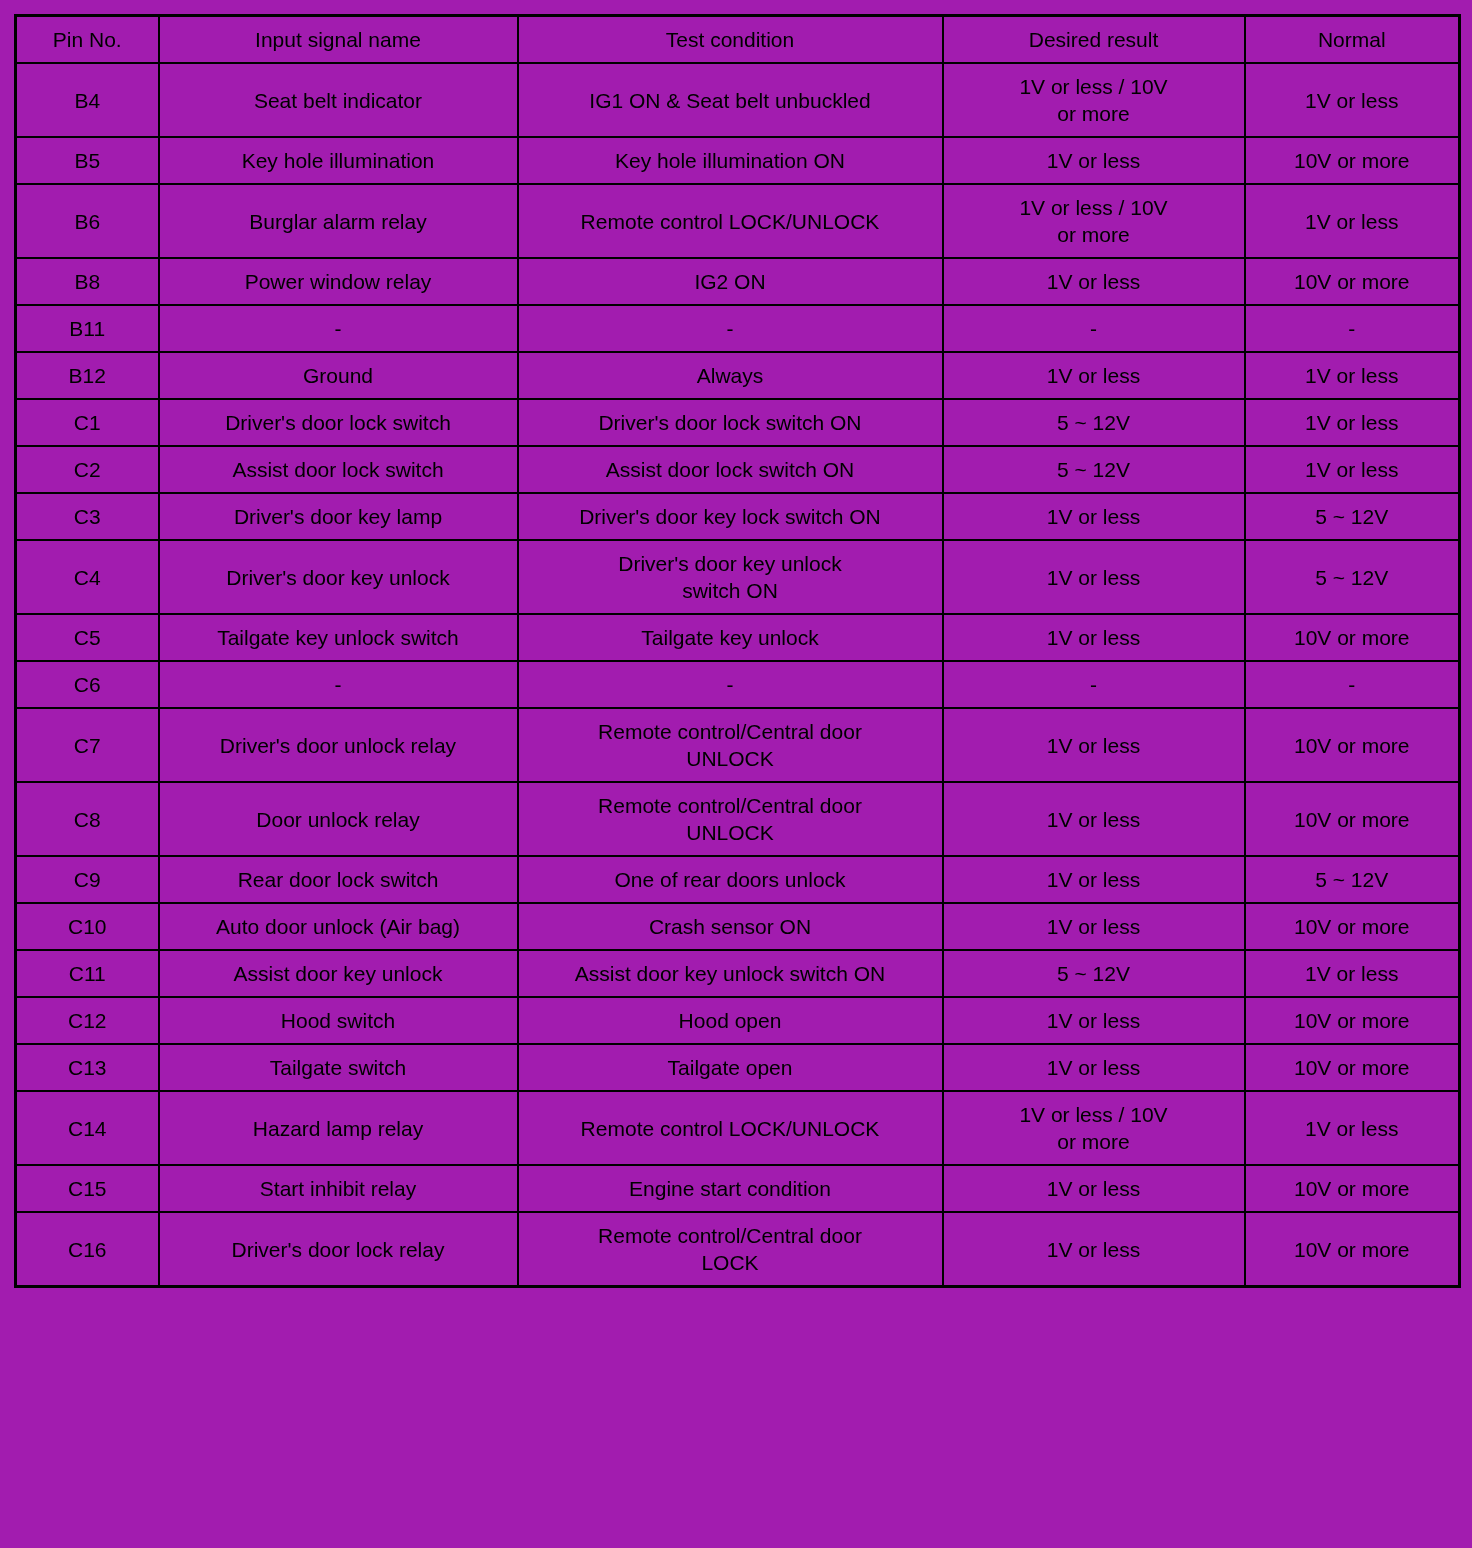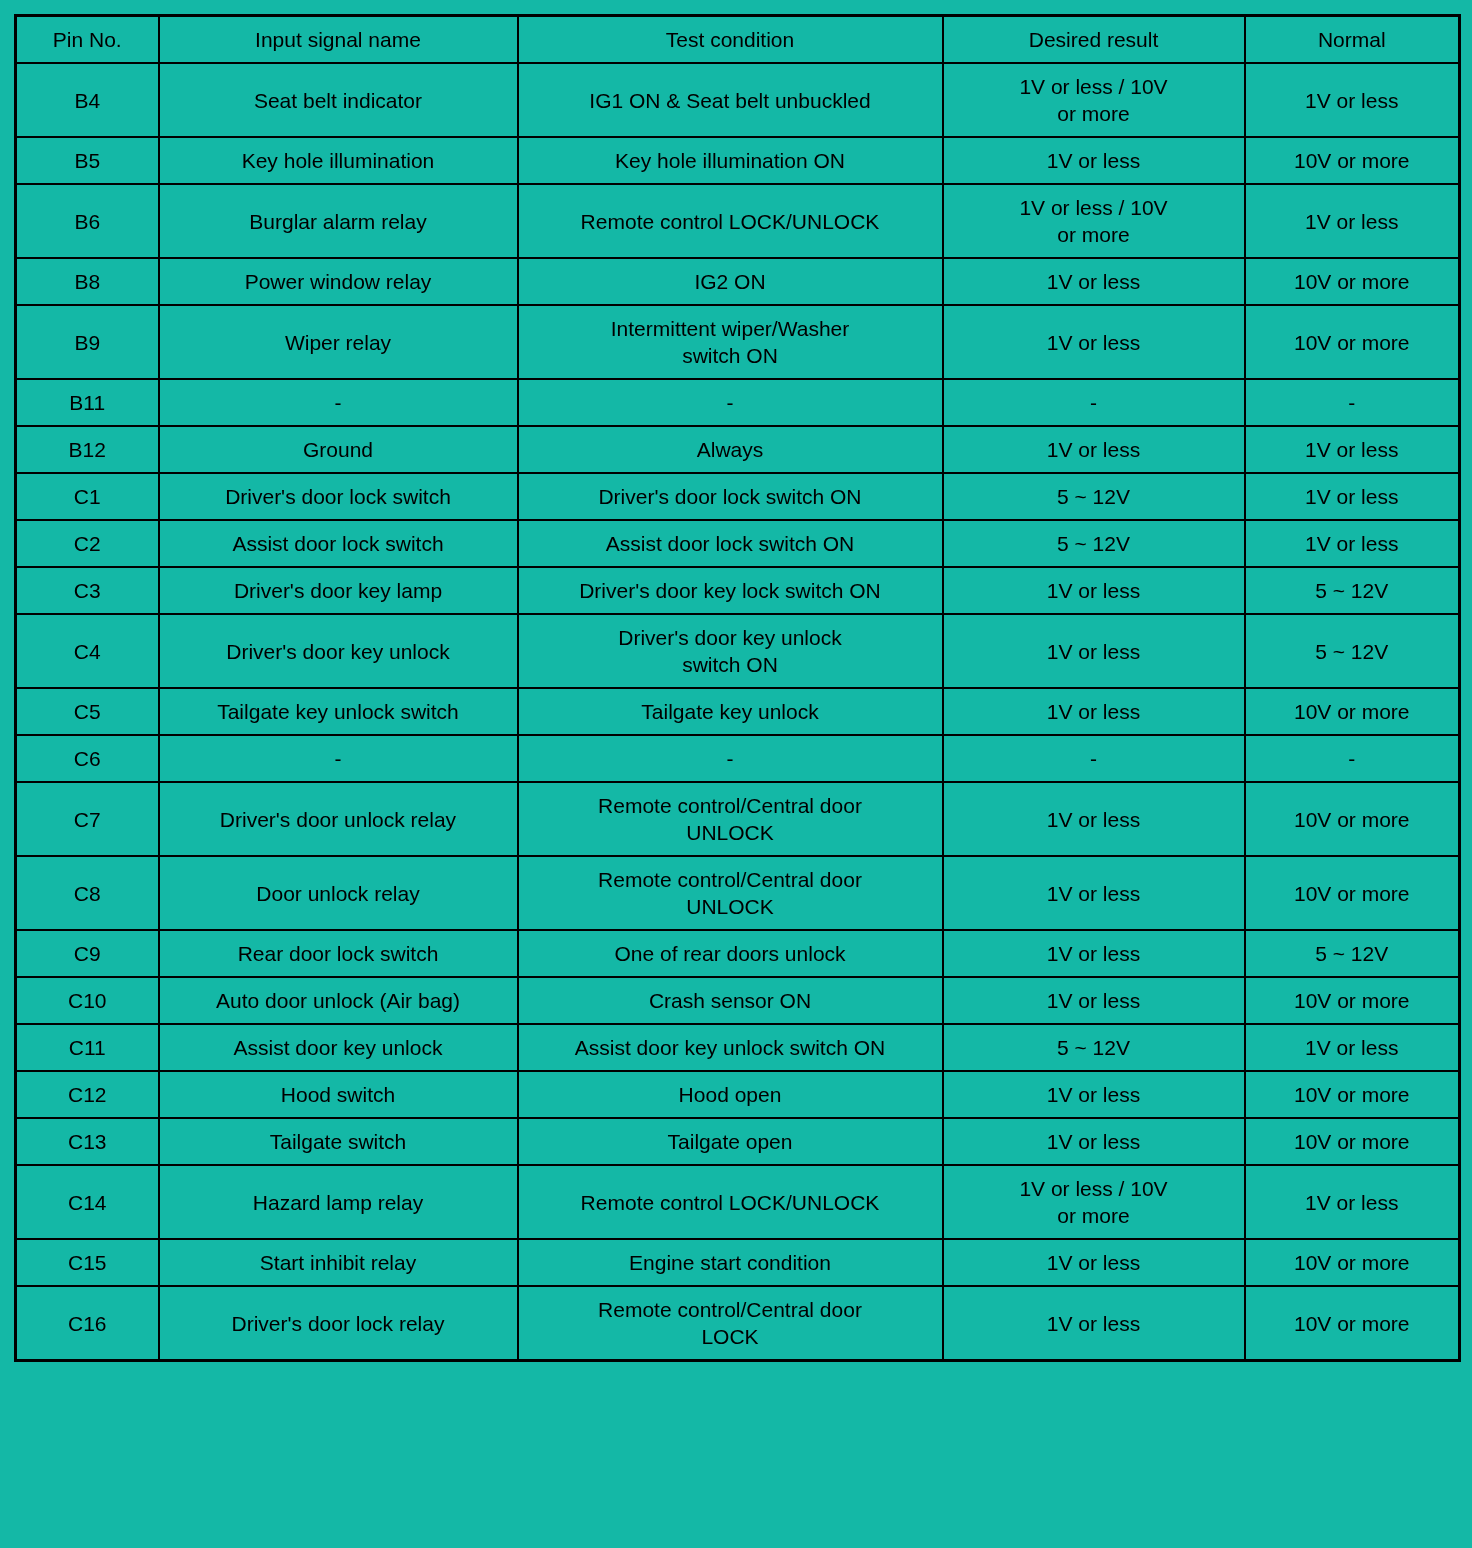--- a/index.html
+++ b/index.html
@@ -10,21 +10,21 @@
   body {
     font-family: "Liberation Sans", "DejaVu Sans", sans-serif;
     color: #000000;
     -webkit-font-smoothing: antialiased;
   }
   .page {
     width: 1472px;
     min-height: 1548px;
     box-sizing: border-box;
     padding: 14px 14px 20px 14px;
-    background: #14b8a6;
+    background: #a21caf;
   }
   table.pin-table {
     border-collapse: collapse;
     table-layout: fixed;
     width: 1444px;
     border: 3px solid #000000;
   }
   table.pin-table th,
   table.pin-table td {
     border: 2px solid #000000;
@@ -96,28 +96,20 @@
           <td>1V or less</td>
         </tr>
         <tr>
           <td>B8</td>
           <td>Power window relay</td>
           <td>IG2 ON</td>
           <td>1V or less</td>
           <td>10V or more</td>
         </tr>
         <tr>
-          <td>B9</td>
-          <td>Wiper relay</td>
-          <td>Intermittent wiper/Washer
-switch ON</td>
-          <td>1V or less</td>
-          <td>10V or more</td>
-        </tr>
-        <tr>
           <td>B11</td>
           <td>-</td>
           <td>-</td>
           <td>-</td>
           <td>-</td>
         </tr>
         <tr>
           <td>B12</td>
           <td>Ground</td>
           <td>Always</td>

